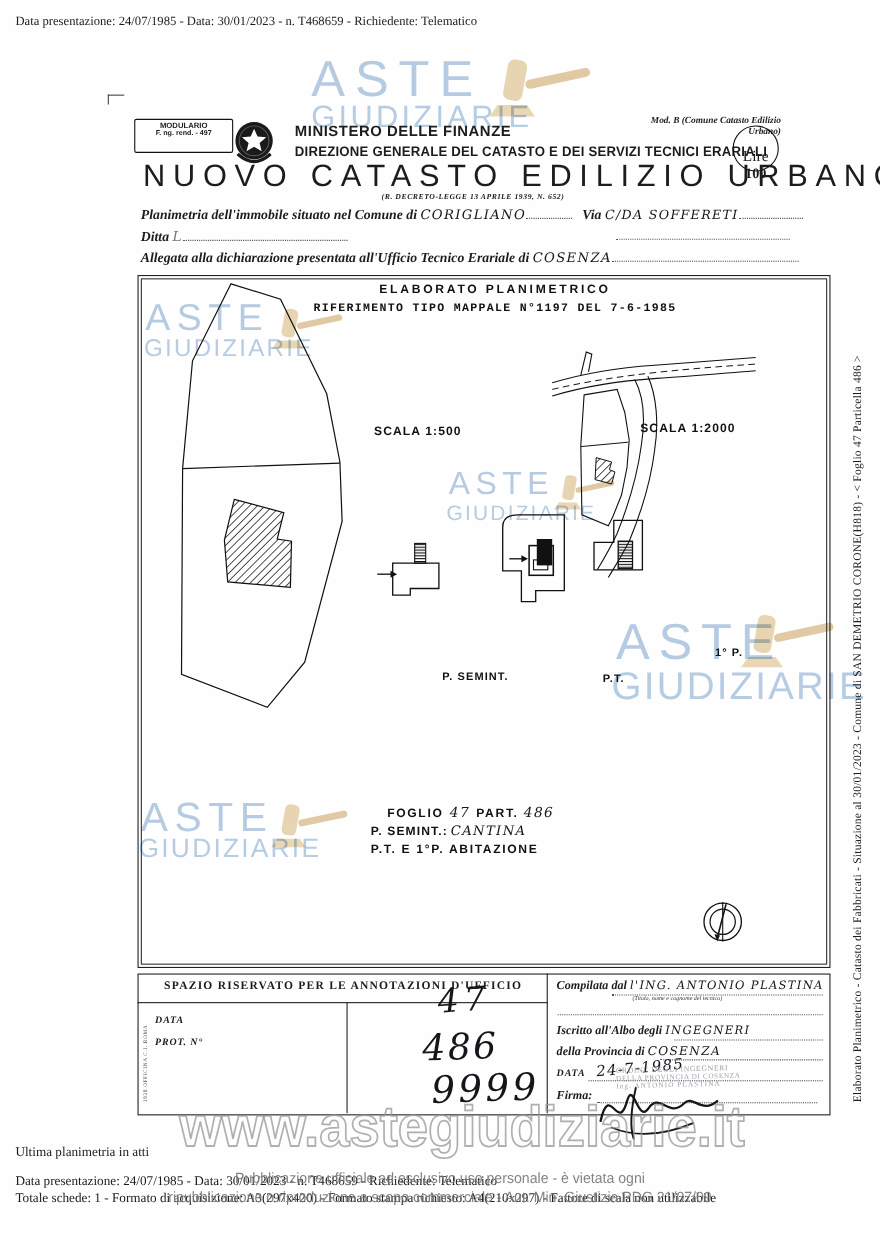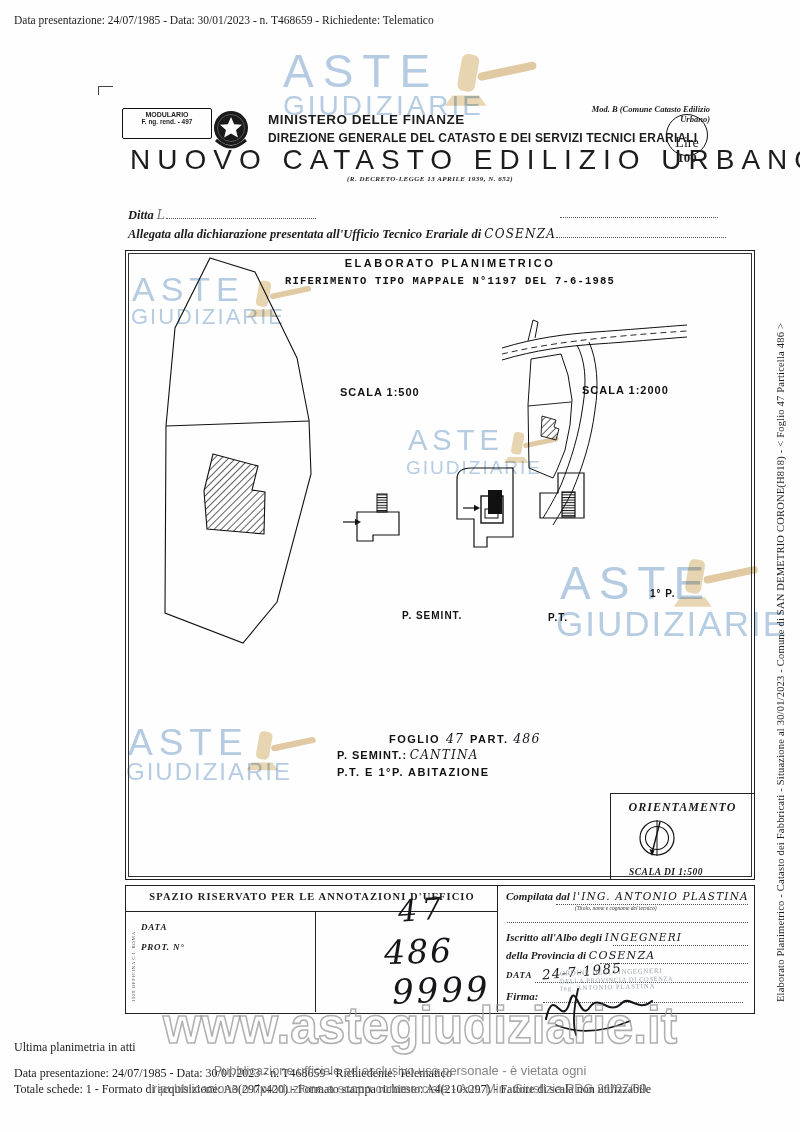--- a/index.html
+++ b/index.html
@@ -88,20 +88,26 @@
   <div class="abs" style="left:560px;top:104px;width:150px;font-size:8.5px;font-weight:bold;font-style:italic;text-align:right;">Mod. B (Comune Catasto Edilizio Urbano)</div>
 
   <div class="abs" style="left:666px;top:114px;width:40px;height:40px;border:1.6px solid #111;border-radius:50%;text-align:center;">
     <div style="font-size:14px;margin-top:20px;">Lire</div>
     <div style="font-size:13px;font-weight:bold;line-height:1;">100</div>
   </div>
 
   <div class="abs sans" style="left:130px;top:144px;width:600px;text-align:center;font-size:28px;letter-spacing:7px;white-space:nowrap;">NUOVO CATASTO EDILIZIO URBANO</div>
   <div class="abs" style="left:250px;top:175px;width:360px;text-align:center;font-size:7px;font-weight:bold;font-style:italic;letter-spacing:.5px;">(R. DECRETO-LEGGE 13 APRILE 1939, N. 652)</div>
 
+  <div class="abs" style="left:128px;top:187px;font-size:12.5px;">
+    <span class="lbl-bi">Planimetria dell'immobile situato nel Comune di</span>
+    <span class="hw" style="font-size:12px;">CORIGLIANO</span><span class="dots" style="width:42px;"></span>
+    <span class="lbl-bi" style="margin-left:6px;">Via</span>
+    <span class="hw" style="font-size:11.5px;">C/DA SOFFERETI</span><span class="dots" style="width:58px;"></span>
+  </div>
   <div class="abs" style="left:128px;top:207px;font-size:12.5px;">
     <span class="lbl-bi">Ditta</span>
     <span class="hw" style="color:#777;">L</span><span class="dots" style="width:150px;"></span>
   </div>
   <div class="dotline" style="left:560px;top:216px;width:158px;"></div>
   <div class="abs" style="left:128px;top:226px;font-size:12.5px;">
     <span class="lbl-bi">Allegata alla dichiarazione presentata all'Ufficio Tecnico Erariale di</span>
     <span class="hw" style="font-size:12px;">COSENZA</span><span class="dots" style="width:170px;"></span>
   </div>
 
@@ -158,36 +164,32 @@
   </svg>
 
   <div class="abs tech" style="left:300px;top:257px;width:300px;text-align:center;font-size:11px;letter-spacing:2.5px;">ELABORATO PLANIMETRICO</div>
   <div class="abs tech" style="left:285px;top:275px;width:360px;text-align:left;font-size:10.5px;letter-spacing:1.2px;font-family:Liberation Mono, monospace;">RIFERIMENTO TIPO MAPPALE N°1197 DEL 7-6-1985</div>
   <div class="abs tech" style="left:340px;top:386px;font-size:11px;letter-spacing:1px;">SCALA 1:500</div>
   <div class="abs tech" style="left:582px;top:384px;font-size:11px;letter-spacing:1px;">SCALA 1:2000</div>
   <div class="abs tech" style="left:402px;top:610px;font-size:10px;letter-spacing:1px;">P. SEMINT.</div>
   <div class="abs tech" style="left:548px;top:612px;font-size:10px;letter-spacing:1px;">P.T.</div>
   <div class="abs tech" style="left:650px;top:588px;font-size:10px;letter-spacing:1px;text-align:center;">1° P.</div>
 
-  <div class="abs" style="left:352px;top:731px;font-size:11px;margin-left:37px;">
+  <div class="abs" style="left:352px;top:731px;font-size:11px;">
     <span class="tech" style="letter-spacing:1.5px;">FOGLIO</span>
     <span class="hw" style="font-size:12.5px;margin:0 3px;">47</span>
     <span class="tech" style="letter-spacing:1.5px;">PART.</span>
     <span class="hw" style="font-size:12.5px;margin-left:2px;">486</span>
   </div>
   <div class="abs" style="left:337px;top:748px;font-size:11px;">
     <span class="tech" style="letter-spacing:1px;">P. SEMINT.:</span>
     <span class="hw" style="font-size:12px;">CANTINA</span>
   </div>
   <div class="abs tech" style="left:337px;top:766px;font-size:11px;letter-spacing:1.5px;">P.T. E 1°P. ABITAZIONE</div>
 
-  <div class="abs" style="left:610px;top:793px;width:143px;height:85px;border-left:1.2px solid #222;border-top:1.2px solid #222;">
-    <div style="text-align:center;margin-top:6px;font-size:12px;font-weight:bold;font-style:italic;letter-spacing:1px;">ORIENTAMENTO</div>
-    <div style="position:absolute;left:0;bottom:2px;width:110px;text-align:center;font-size:9.5px;font-weight:bold;font-style:italic;letter-spacing:.5px;">SCALA DI 1:500</div>
-  </div>
 
   <div class="frame" style="left:125px;top:885px;width:628px;height:127px;"></div>
   <div class="rule" style="left:125px;top:911px;width:373px;height:1px;"></div>
   <div class="rule" style="left:315px;top:911px;width:1px;height:101px;"></div>
   <div class="rule" style="left:497px;top:885px;width:1.4px;height:127px;"></div>
 
   <div class="abs" style="left:130px;top:891px;width:364px;text-align:center;font-size:10.5px;font-weight:bold;letter-spacing:1.1px;">SPAZIO RISERVATO PER LE ANNOTAZIONI D'UFFICIO</div>
   <div class="abs" style="left:141px;top:922px;font-size:9px;font-weight:bold;font-style:italic;letter-spacing:.8px;">DATA</div>
   <div class="abs" style="left:141px;top:942px;font-size:9px;font-weight:bold;font-style:italic;letter-spacing:.8px;">PROT. N°</div>
   <div class="abs" style="left:131px;top:1002px;font-size:5px;color:#555;letter-spacing:.5px;transform:rotate(-90deg);transform-origin:0 0;white-space:nowrap;">1928 OFFICINA C.I. ROMA</div>

